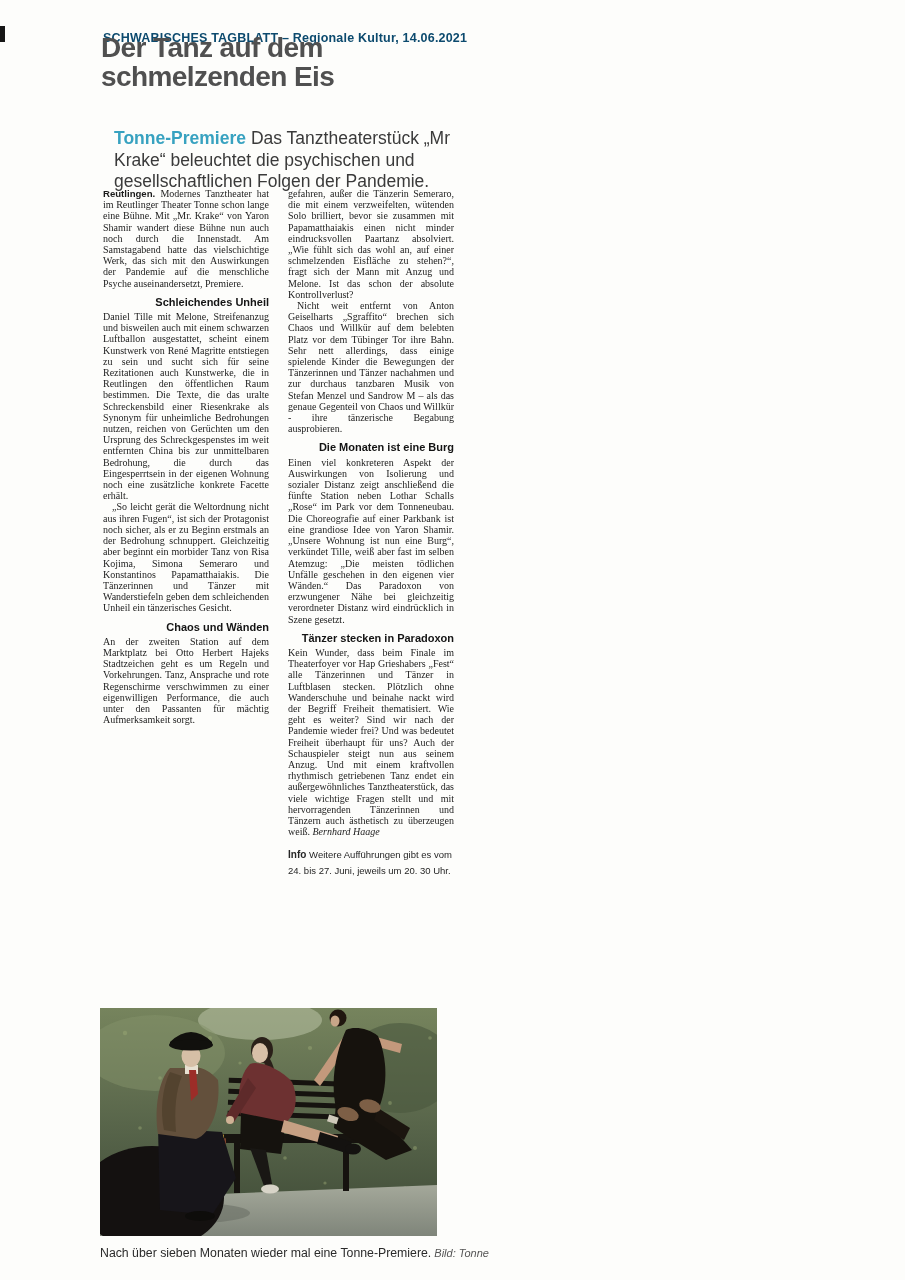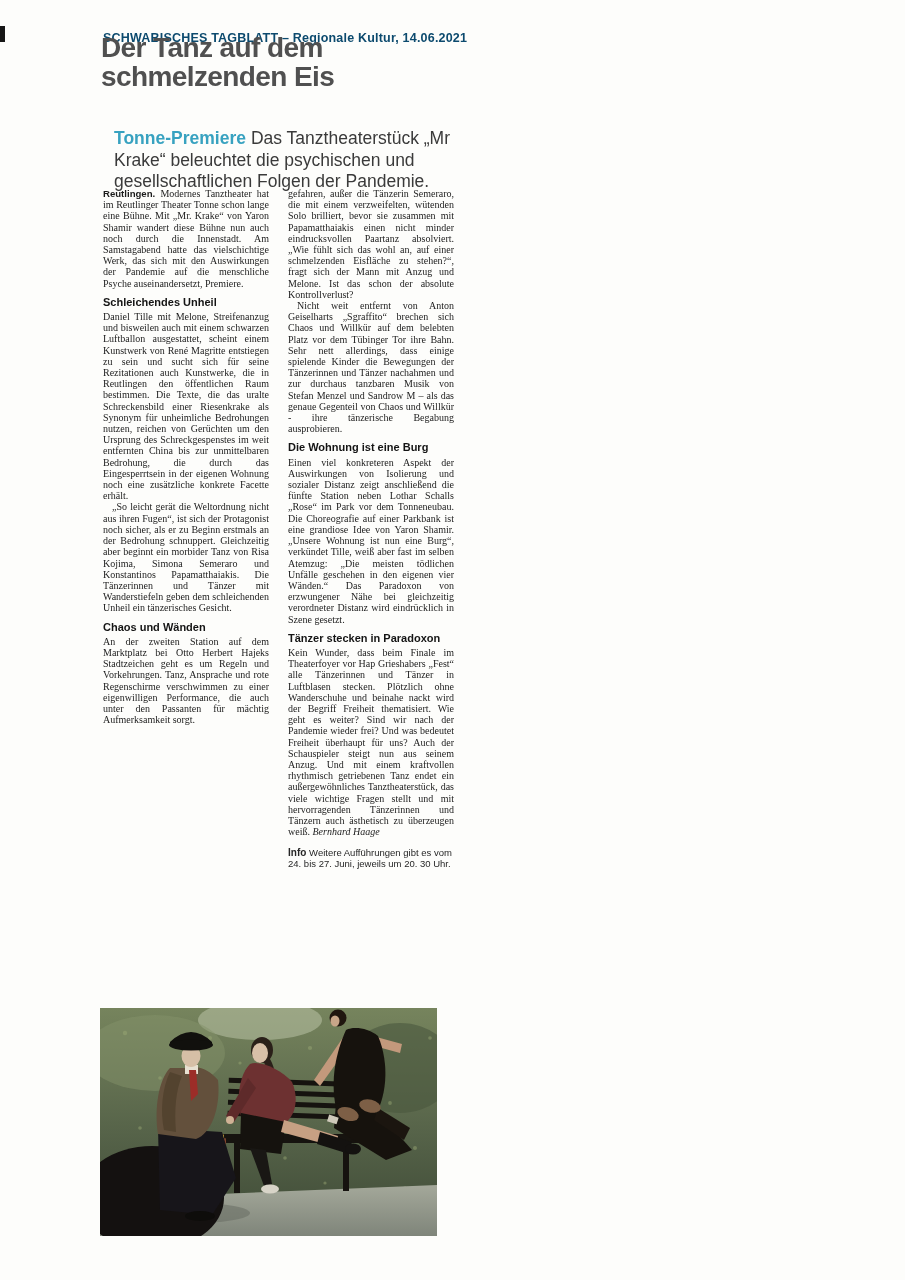--- a/index.html
+++ b/index.html
@@ -37,26 +37,26 @@
     text-align:justify;hyphens:auto;-webkit-hyphens:auto;
   }
   .col1{left:103px;}
   .col2{left:288px;}
   .para{margin:0;}
   .para.indent{text-indent:9px;}
   .para-lead{font-family:"Liberation Sans",sans-serif;font-weight:bold;font-size:9.6px;}
   .subhead{
     font-family:"Liberation Sans",sans-serif;
     font-size:11px;font-weight:bold;color:#141414;
-    margin:8px 0 3px 0;text-align:left;
+    margin:8px 0 3px 0;text-align:right;
   }
   .author{font-style:italic;}
   .info{
     margin:10px 0 0 0;font-family:"Liberation Sans",sans-serif;
-    font-size:9.5px;line-height:11px;color:#262626;text-align:left;
+    font-size:9.5px;line-height:16px;color:#262626;text-align:left;
   }
   .info strong{font-size:10px;}
   .photo{
     position:absolute;left:100px;top:1008px;width:337px;height:228px;margin:0;
     background:#4c5a40;
   }
   .photo svg{display:block;}
   .caption{
     position:absolute;left:100px;top:1246px;width:450px;
     font-size:12.3px;color:#2b2b2b;font-weight:500;
@@ -80,21 +80,21 @@
       <p class="para"><strong class="para-lead">Reutlingen. </strong>Modernes Tanztheater hat im Reutlinger Theater Tonne schon lange eine Bühne. Mit „Mr. Krake“ von Yaron Shamir wandert diese Bühne nun auch noch durch die Innenstadt. Am Samstagabend hatte das vielschichtige Werk, das sich mit den Auswirkungen der Pandemie auf die menschliche Psyche auseinandersetzt, Premiere.</p>
       <h3 class="subhead">Schleichendes Unheil</h3>
       <p class="para">Daniel Tille mit Melone, Streifenanzug und bisweilen auch mit einem schwarzen Luftballon ausgestattet, scheint einem Kunstwerk von René Magritte entstiegen zu sein und sucht sich für seine Rezitationen auch Kunstwerke, die in Reutlingen den öffentlichen Raum bestimmen. Die Texte, die das uralte Schreckensbild einer Riesenkrake als Synonym für unheimliche Bedrohungen nutzen, reichen von Gerüchten um den Ursprung des Schreckgespenstes im weit entfernten China bis zur unmittelbaren Bedrohung, die durch das Eingesperrtsein in der eigenen Wohnung noch eine zusätzliche konkrete Facette erhält.</p>
       <p class="para indent">„So leicht gerät die Weltordnung nicht aus ihren Fugen“, ist sich der Protagonist noch sicher, als er zu Beginn erstmals an der Bedrohung schnuppert. Gleichzeitig aber beginnt ein morbider Tanz von Risa Kojima, Simona Semeraro und Konstantinos Papamatthaiakis. Die Tänzerinnen und Tänzer mit Wanderstiefeln geben dem schleichenden Unheil ein tänzerisches Gesicht.</p>
       <h3 class="subhead">Chaos und Wänden</h3>
       <p class="para">An der zweiten Station auf dem Marktplatz bei Otto Herbert Hajeks Stadtzeichen geht es um Regeln und Vorkehrungen. Tanz, Ansprache und rote Regenschirme verschwimmen zu einer eigenwilligen Performance, die auch unter den Passanten für mächtig Aufmerksamkeit sorgt.</p>
     </div>
   <div class="col col2" id="col2" lang="de">
       <p class="para">gefahren, außer die Tänzerin Semeraro, die mit einem verzweifelten, wütenden Solo brilliert, bevor sie zusammen mit Papamatthaiakis einen nicht minder eindrucksvollen Paartanz absolviert. „Wie fühlt sich das wohl an, auf einer schmelzenden Eisfläche zu stehen?“, fragt sich der Mann mit Anzug und Melone. Ist das schon der absolute Kontrollverlust?</p>
       <p class="para indent">Nicht weit entfernt von Anton Geiselharts „Sgraffito“ brechen sich Chaos und Willkür auf dem belebten Platz vor dem Tübinger Tor ihre Bahn. Sehr nett allerdings, dass einige spielende Kinder die Bewegungen der Tänzerinnen und Tänzer nachahmen und zur durchaus tanzbaren Musik von Stefan Menzel und Sandrow M – als das genaue Gegenteil von Chaos und Willkür - ihre tänzerische Begabung ausprobieren.</p>
-      <h3 class="subhead">Die Wohnung ist eine Burg</h3>
+      <h3 class="subhead">Die Monaten ist eine Burg</h3>
       <p class="para">Einen viel konkreteren Aspekt der Auswirkungen von Isolierung und sozialer Distanz zeigt anschließend die fünfte Station neben Lothar Schalls „Rose“ im Park vor dem Tonneneubau. Die Choreografie auf einer Parkbank ist eine grandiose Idee von Yaron Shamir. „Unsere Wohnung ist nun eine Burg“, verkündet Tille, weiß aber fast im selben Atemzug: „Die meisten tödlichen Unfälle geschehen in den eigenen vier Wänden.“ Das Paradoxon von erzwungener Nähe bei gleichzeitig verordneter Distanz wird eindrücklich in Szene gesetzt.</p>
       <h3 class="subhead">Tänzer stecken in Paradoxon</h3>
       <p class="para">Kein Wunder, dass beim Finale im Theaterfoyer vor Hap Grieshabers „Fest“ alle Tänzerinnen und Tänzer in Luftblasen stecken. Plötzlich ohne Wanderschuhe und beinahe nackt wird der Begriff Freiheit thematisiert. Wie geht es weiter? Sind wir nach der Pandemie wieder frei? Und was bedeutet Freiheit überhaupt für uns? Auch der Schauspieler steigt nun aus seinem Anzug. Und mit einem kraftvollen rhythmisch getriebenen Tanz endet ein außergewöhnliches Tanztheaterstück, das viele wichtige Fragen stellt und mit hervorragenden Tänzerinnen und Tänzern auch ästhetisch zu überzeugen weiß.<em class="author"> Bernhard Haage</em></p>
       <p class="info"><strong>Info </strong>Weitere Aufführungen gibt es vom 24. bis 27. Juni, jeweils um 20. 30 Uhr.</p>
     </div>
 
   <figure class="photo">
     <svg viewBox="0 0 337 228" width="337" height="228">
       <defs>
         <linearGradient id="gfol" x1="0" y1="0" x2="0" y2="1">
@@ -189,14 +189,15 @@
         <path d="M246,22 C236,44 230,72 236,100 L272,112 C287,92 290,56 278,28 C268,20 254,18 246,22 Z" fill="#16120d"></path>
         <path d="M236,95 L280,106 L312,142 L286,152 L234,120 Z" fill="#16120d"></path>
         <path d="M278,100 L310,120 L304,132 L274,112 Z" fill="#1b150f"></path>
         <rect x="228" y="108" width="10" height="7" fill="#cfc9ba" transform="rotate(18 233 111)"></rect>
         <ellipse cx="248" cy="106" rx="11" ry="6.5" fill="#7d5f46" transform="rotate(18 248 106)"></ellipse>
         <ellipse cx="270" cy="98" rx="11" ry="6.5" fill="#7d5f46" transform="rotate(14 270 98)"></ellipse>
       </g>
     </svg>
   </figure>
 
+  <figcaption class="caption"><span>Nach über sieben Monaten wieder mal eine Tonne-Premiere.</span><em class="credit">Bild: Tonne</em></figcaption>
 
 </div>
 
 </body></html>

